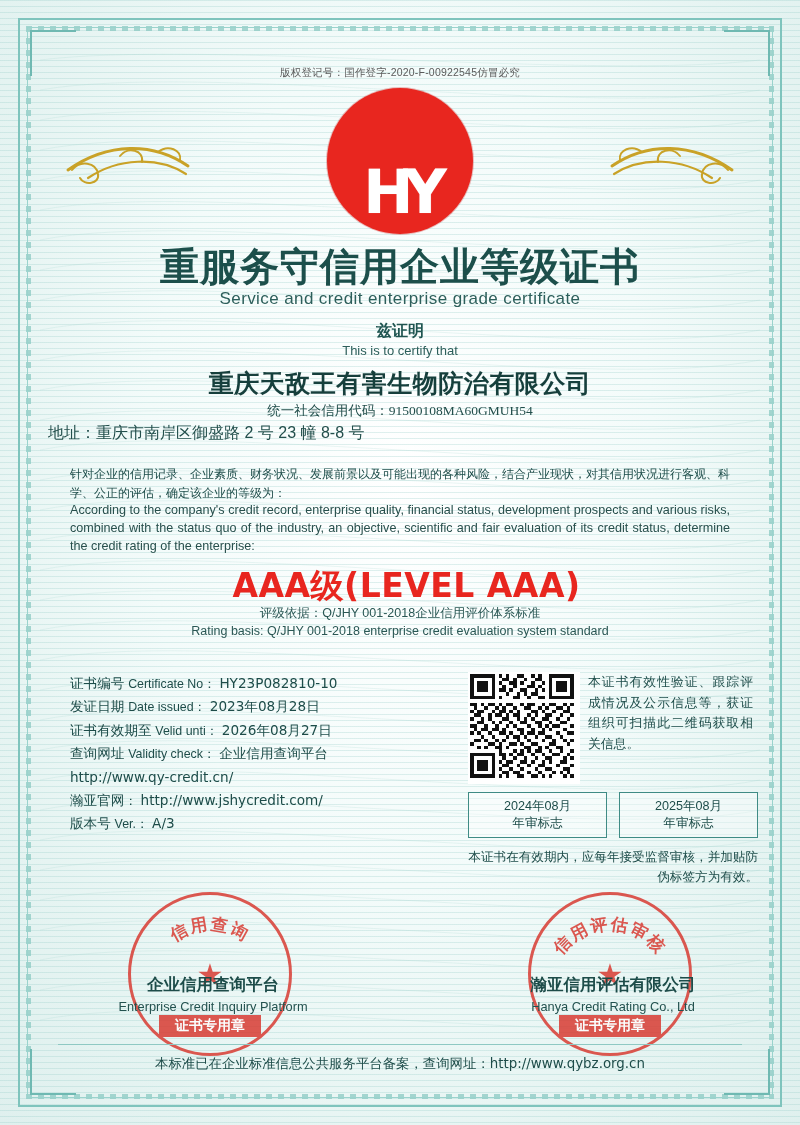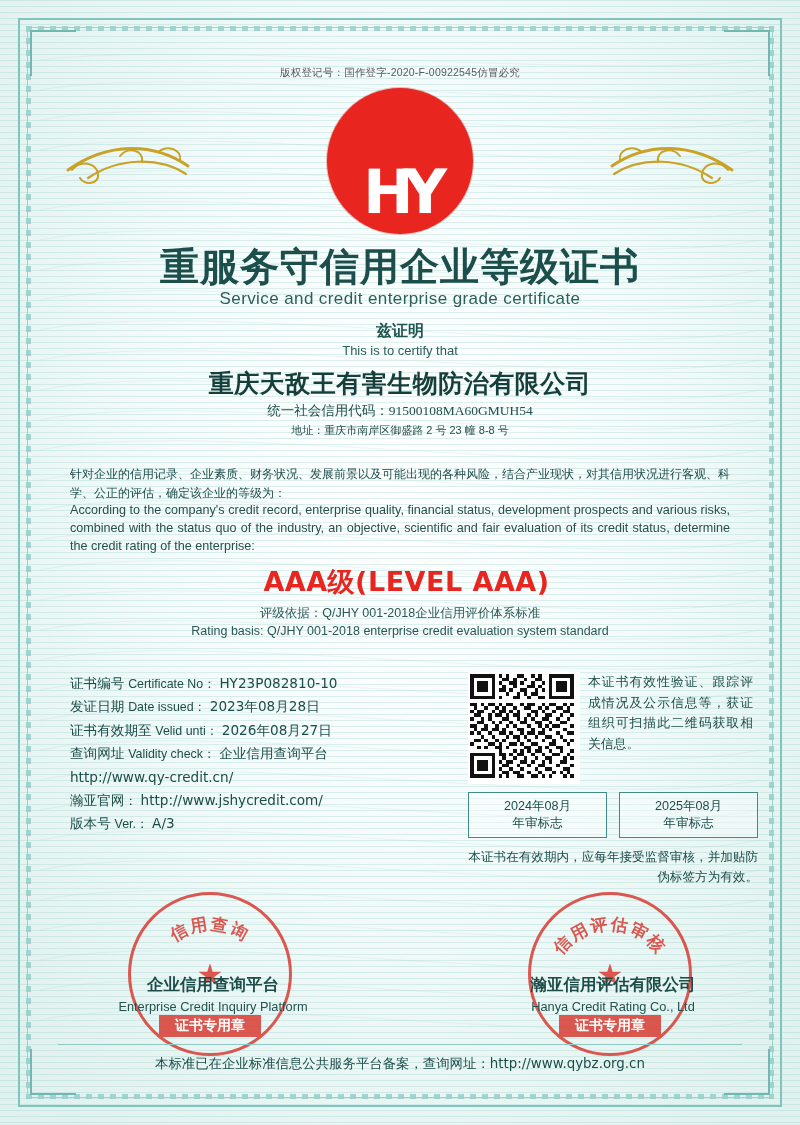--- a/index.html
+++ b/index.html
@@ -184,22 +184,21 @@
     left: 0; right: 0;
     text-align: center;
     font-size: 13.5px;
     color: #234f4c;
     font-family: Liberation Serif, serif;
   }
   .company-addr {
     position: absolute;
     top: 379px;
     left: 0; right: 0;
-    text-align: center;
-    font-size: 11px;
+    font-size: 16px;
     color: #234f4c;
   }
 
   .para {
     position: absolute;
     left: 22px; right: 22px;
     top: 421px;
   }
   .para .cn {
     font-size: 12px;
@@ -214,21 +213,21 @@
     line-height: 1.42;
     text-align: justify;
   }
 
   .level {
     position: absolute;
     top: 520px;
     left: 13px; right: 0;
     text-align: center;
     font-family: "DejaVu Sans", sans-serif;
-    font-size: 27px;
+    font-size: 33px;
     font-weight: bold;
     color: #e8261f;
     letter-spacing: .5px;
   }
 
   .basis1 {
     position: absolute;
     top: 561px;
     left: 0; right: 0;
     text-align: center;

